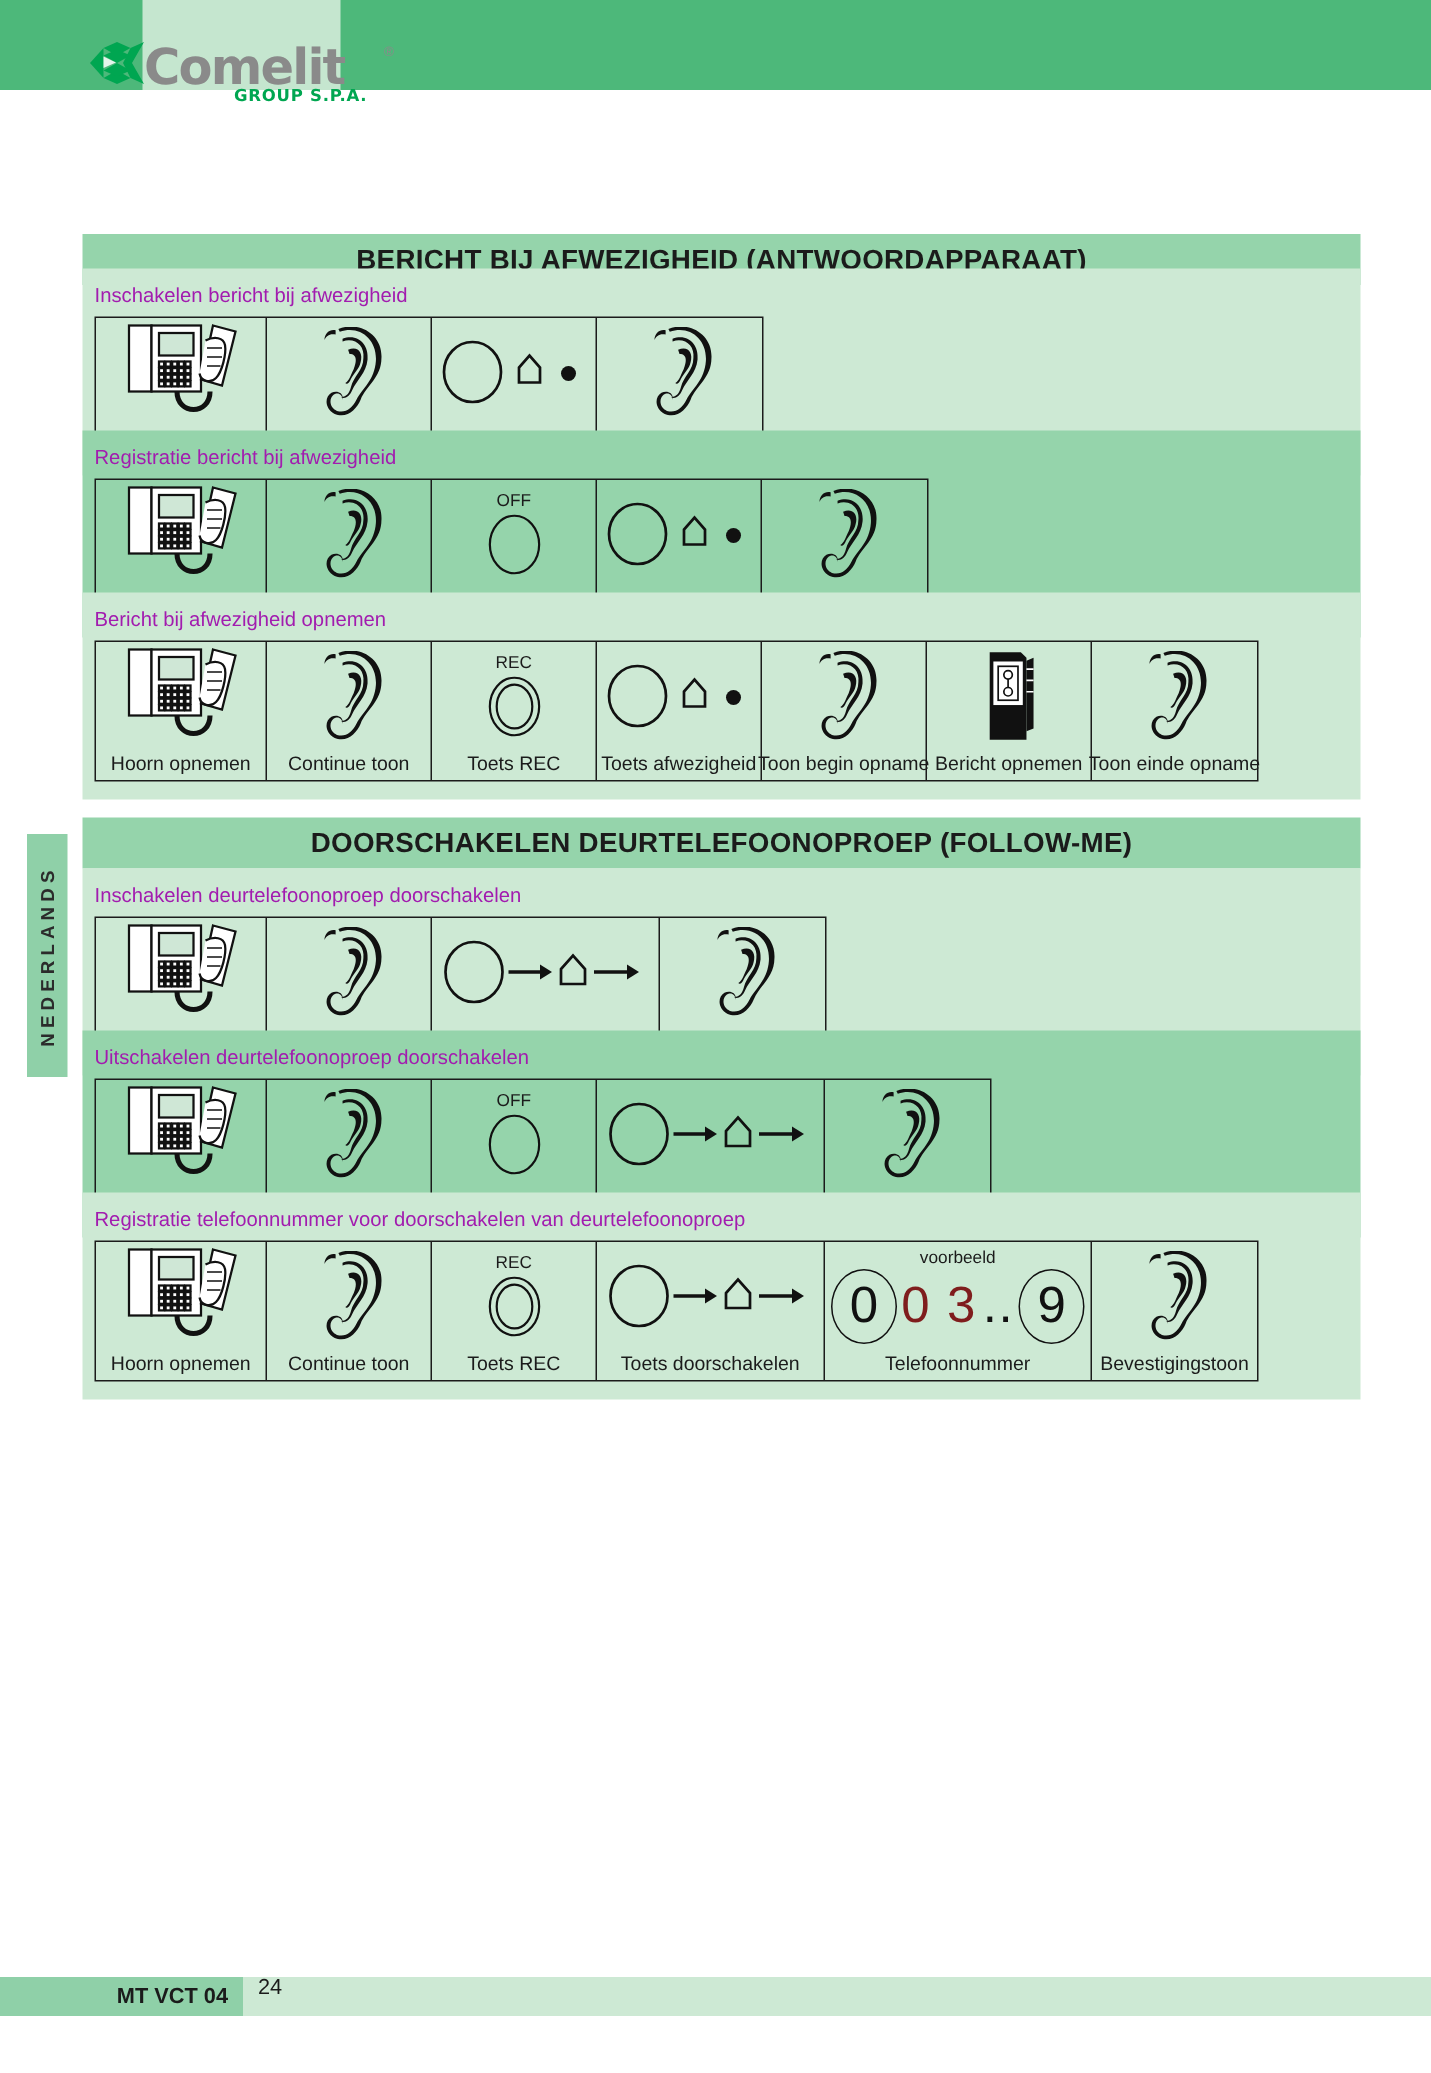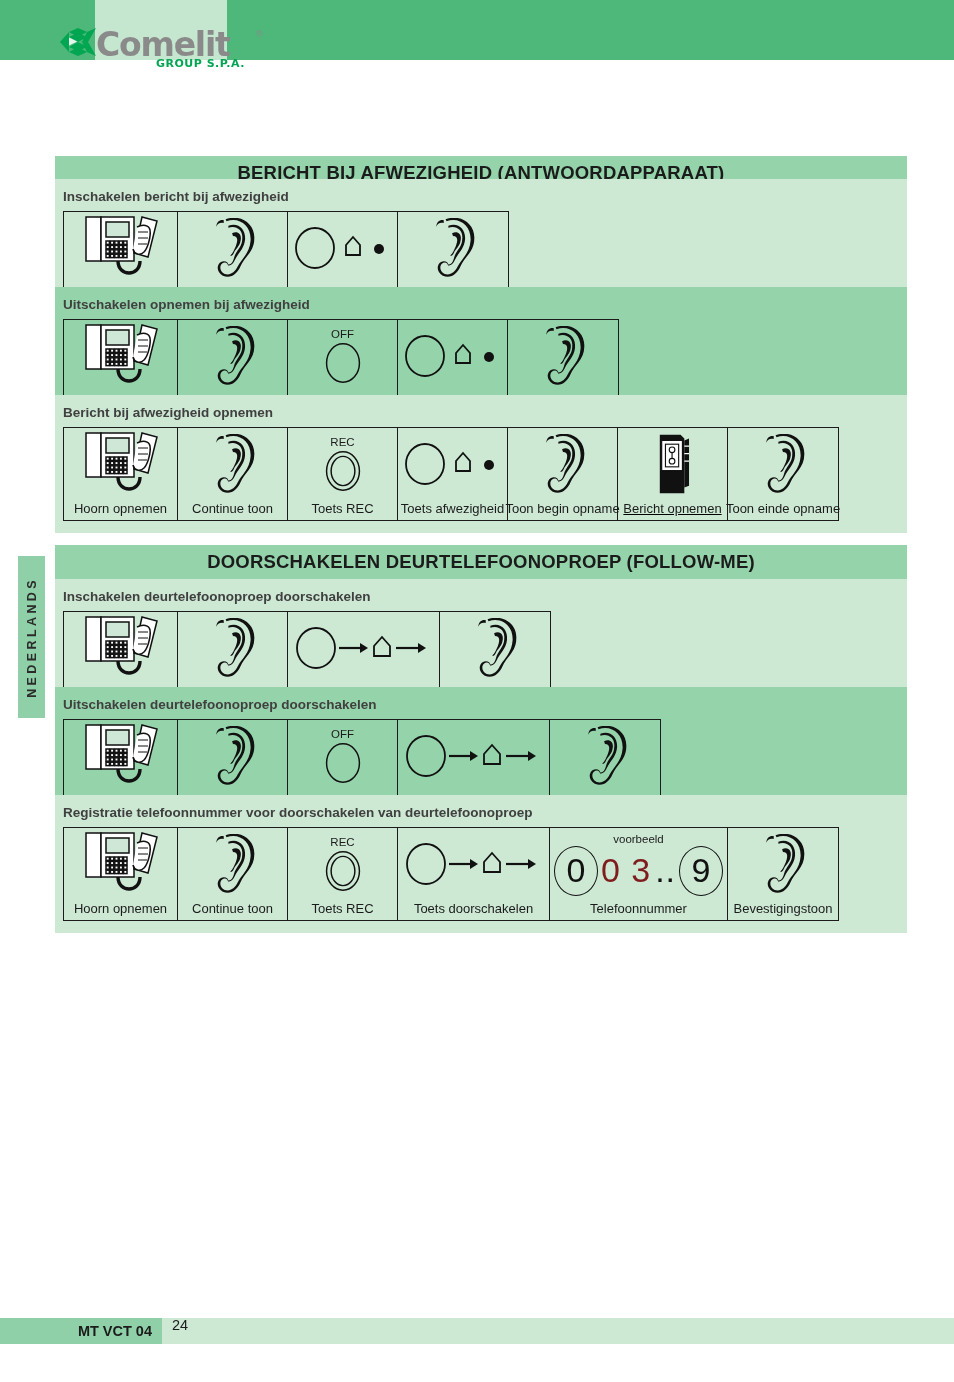--- a/index.html
+++ b/index.html
@@ -62,21 +62,21 @@
 
   .section-title {
     height: 34px; line-height: 34px;
     background: #95d4ab;
     text-align: center;
     font-weight: 700; font-size: 18.5px; letter-spacing: .2px;
     color: #1b1b1b;
     font-family: "Liberation Sans", sans-serif;
   }
   .sub-title {
-    font-weight: 700; font-size: 13.5px; color: #404040;
+    font-weight: 400; font-size: 13.5px; color: #a21caf;
     padding: 10px 0 7px 8px;
   }
 
   
   .steps {
     display: inline-flex;
     border: 1.4px solid #1b1b1b;
     margin-left: 8px;
     background: transparent;
   }
@@ -224,21 +224,21 @@
                   <path d="M20 3 C34 -2 47 8 46 24 C45 38 36 44 32 52 C29 58 24 62 18 60 C13 58 12 52 15 49 C18 46 22 48 22 52 C23 47 18 45 14 47 C9 50 9 58 16 62 C25 66 32 59 35 52 C39 42 50 36 50 22 C51 5 34 -5 19 1 Z"></path>
                   <path d="M22 8 C33 4 41 12 40 23 C39 33 32 38 29 45 C27 50 23 52 21 50 C25 50 27 47 28 43 C30 35 37 31 37 22 C38 13 31 7 22 10 Z"></path>
                   <path d="M26 16 C33 13 37 18 35 25 C34 30 30 33 28 37 C27 40 25 41 24 40 C27 38 28 34 30 30 C32 25 33 19 27 19 Z"></path>
                   <path d="M17 2 C13 1 9 4 9 9 C10 6 13 4 17 5 Z"></path>
                 </g>
               </svg>
             </div>
             <div class="cell-label">Bevestigingstoon</div>
           </div>
         </div><div style="height: 12px;"></div></div>
-      <div class="block bg-dark" style="top: 287px;"><div class="sub-title">Uitschakelen opnemen bij afwezigheid</div><div class="steps">
+      <div class="block bg-dark" style="top: 287px;"><div class="sub-title">Registratie bericht bij afwezigheid</div><div class="steps">
           <div class="cell" style="width: 114px;">
             <div class="cell-art">
               <svg viewBox="0 0 86 70" width="86" height="70">
                 <g fill="none" stroke="#111" stroke-width="1.5">
                   <rect x="8" y="4" width="15" height="44" fill="#fff"></rect>
                   <rect x="23" y="4" width="33" height="44" fill="#fff"></rect>
                   <rect x="28" y="9" width="23" height="15" fill="#cfe7d6"></rect>
                   <rect x="28" y="28" width="3.4" height="3.4" fill="#fff"></rect>
                   <rect x="32.4" y="28" width="3.4" height="3.4" fill="#fff"></rect>
                   <rect x="36.8" y="28" width="3.4" height="3.4" fill="#fff"></rect>
@@ -394,21 +394,21 @@
                 <g fill="#111">
                   <path d="M20 3 C34 -2 47 8 46 24 C45 38 36 44 32 52 C29 58 24 62 18 60 C13 58 12 52 15 49 C18 46 22 48 22 52 C23 47 18 45 14 47 C9 50 9 58 16 62 C25 66 32 59 35 52 C39 42 50 36 50 22 C51 5 34 -5 19 1 Z"></path>
                   <path d="M22 8 C33 4 41 12 40 23 C39 33 32 38 29 45 C27 50 23 52 21 50 C25 50 27 47 28 43 C30 35 37 31 37 22 C38 13 31 7 22 10 Z"></path>
                   <path d="M26 16 C33 13 37 18 35 25 C34 30 30 33 28 37 C27 40 25 41 24 40 C27 38 28 34 30 30 C32 25 33 19 27 19 Z"></path>
                   <path d="M17 2 C13 1 9 4 9 9 C10 6 13 4 17 5 Z"></path>
                 </g>
               </svg>
             </div>
             <div class="cell-label">Toon begin opname</div>
           </div>
-          <div class="cell" style="width: 110px; text-decoration: underline;">
+          <div class="cell" style="width: 110px;">
             <div class="cell-art">
               <svg viewBox="0 0 52 70" width="50" height="66">
                 <g>
                   <path d="M12 4 L34 4 L38 8 L38 66 L12 66 Z" fill="#111"></path>
                   <path d="M38 10 L43 8 L43 58 L38 60 Z" fill="#111"></path>
                   <rect x="14" y="10" width="22" height="32" fill="#fff" stroke="#111" stroke-width="1.2"></rect>
                   <rect x="18" y="14" width="14" height="24" fill="#fff" stroke="#111" stroke-width="1.2"></rect>
                   <circle cx="25" cy="20" r="3" fill="none" stroke="#111" stroke-width="1.2"></circle>
                   <circle cx="25" cy="32" r="3" fill="none" stroke="#111" stroke-width="1.2"></circle>
                   <path d="M25 23 L25 29" stroke="#111" stroke-width="1.2"></path>

